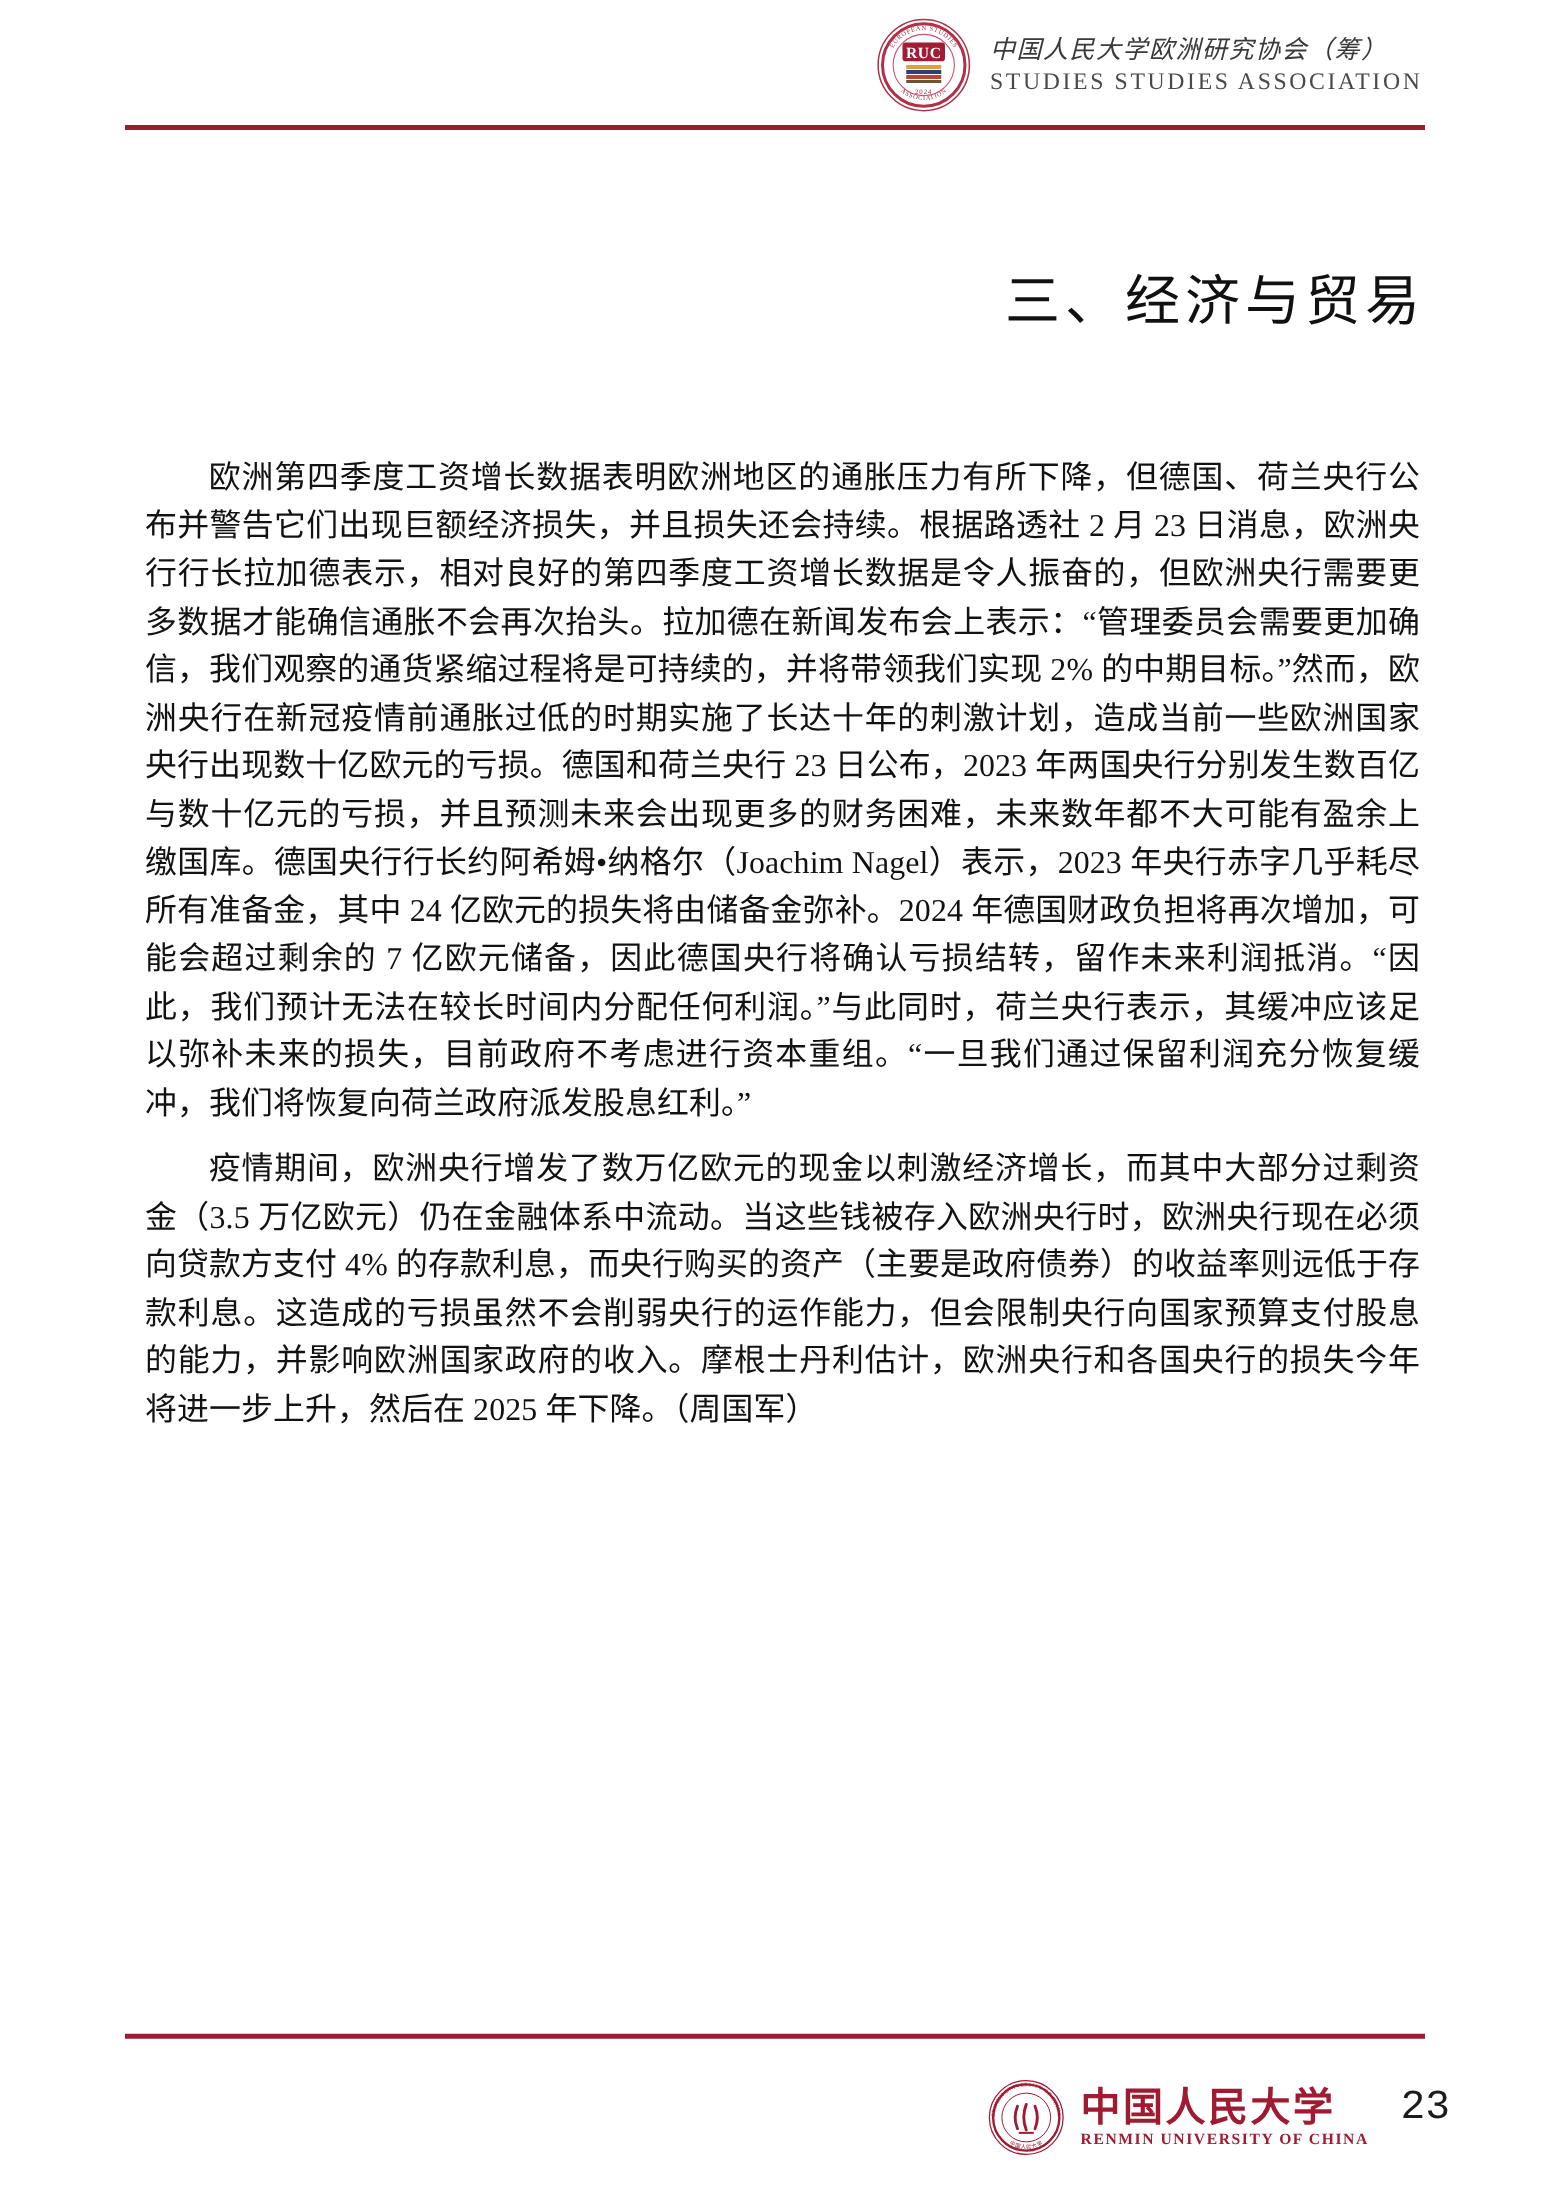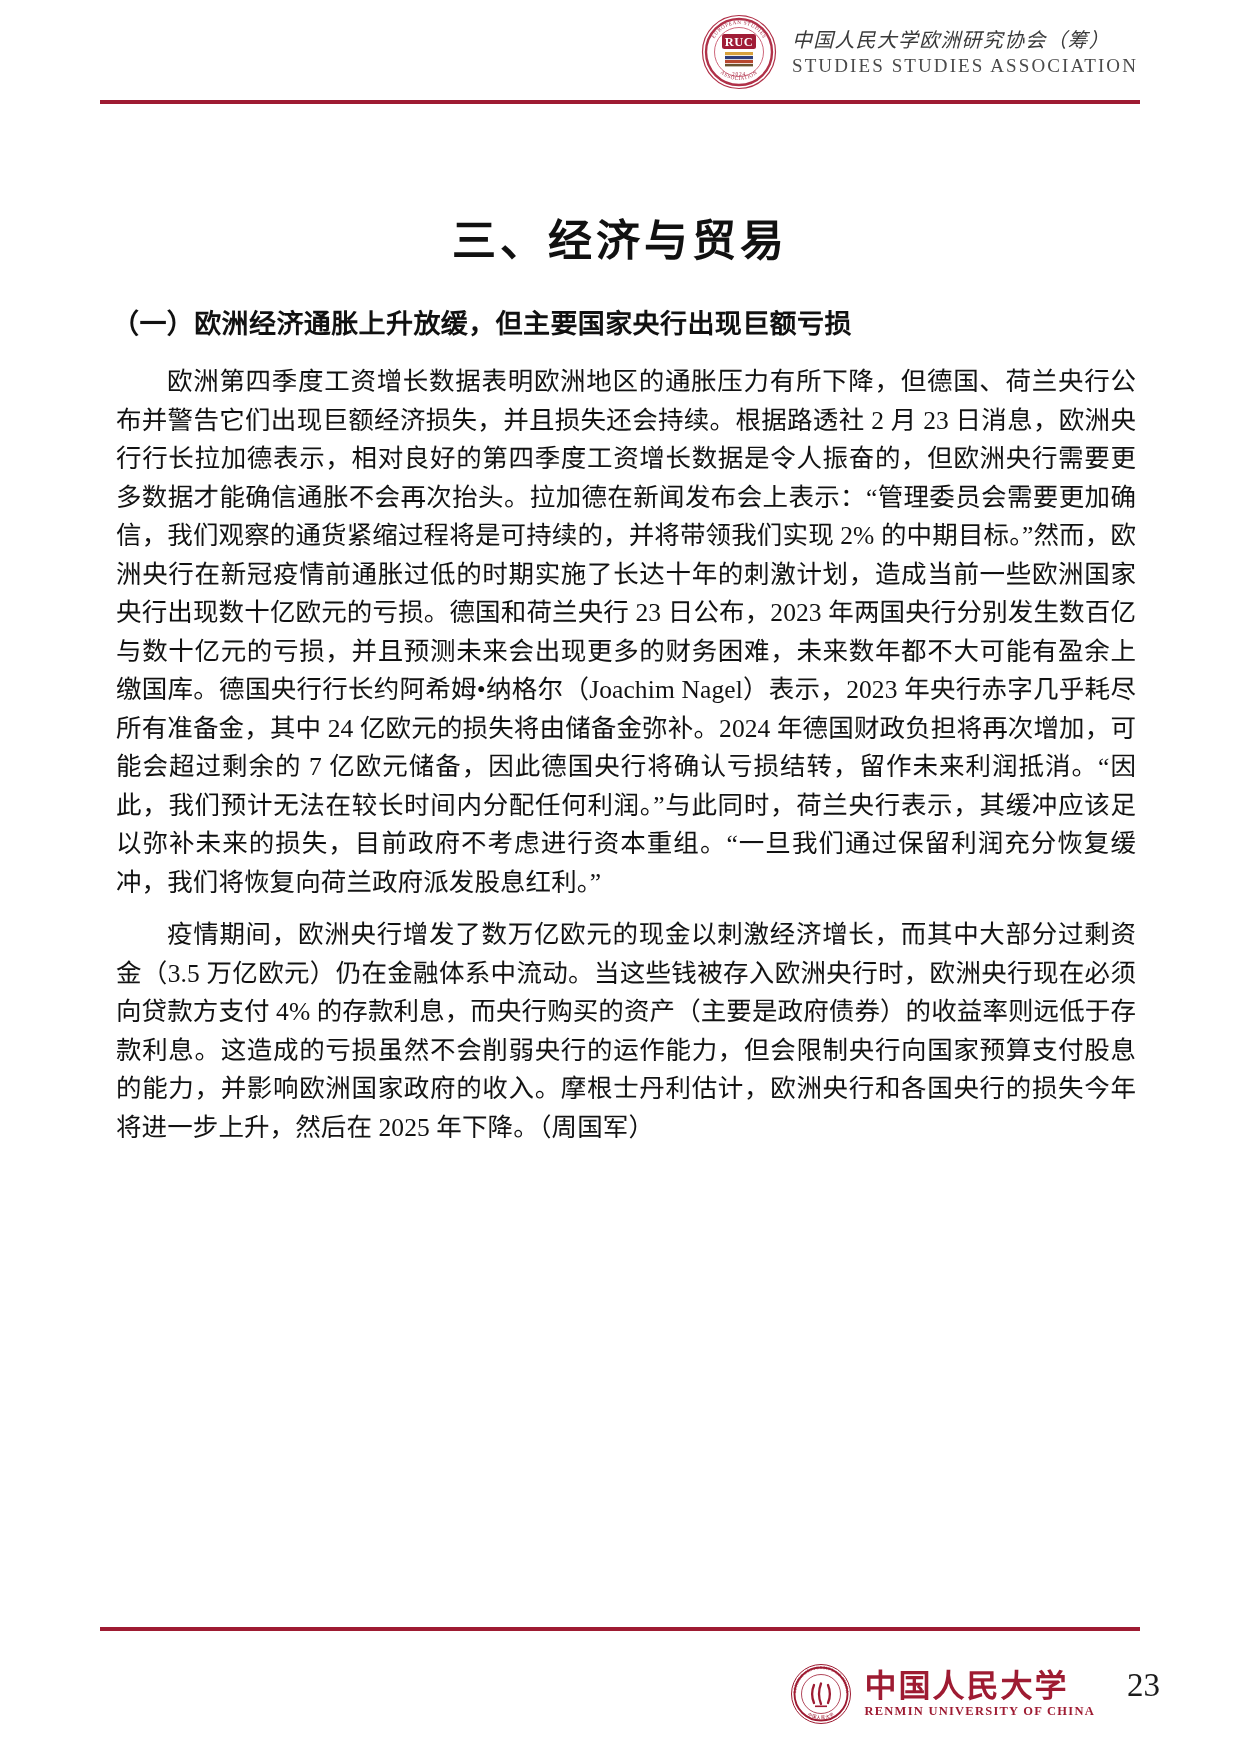--- a/index.html
+++ b/index.html
@@ -92,23 +92,23 @@
     height: 4px;
     background: #9e1b32;
   }
 
   
   .section-title {
     position: absolute;
     left: 100px;
     top: 176px;
     width: 1040px;
-    text-align: center;
+    text-align: right;
     font-family: "DejaVu Sans", "Liberation Sans", sans-serif;
-    font-weight: bold;
+    font-weight: normal;
     font-size: 44px;
     letter-spacing: 4px;
     color: #111;
     white-space: nowrap;
   }
   .subsection-title {
     position: absolute;
     left: 112px;
     top: 280px;
     width: 1028px;
@@ -183,21 +183,21 @@
     font-weight: bold;
     letter-spacing: 1.25px;
     color: #9e1b32;
     line-height: 1.05;
     white-space: nowrap;
   }
   .page-number {
     position: absolute;
     right: 80px;
     top: 38px;
-    font-family: Liberation Serif, serif;
+    font-family: Liberation Mono, monospace;
     font-size: 33px;
     color: #1b1b1b;
     line-height: 1;
   }
 </style>
 </head>
 <body>
 
 <div class="page">
 
@@ -235,21 +235,20 @@
         <div class="header-cn">中国人民大学欧洲研究协会（筹）</div>
         <div class="header-en">STUDIES  STUDIES  ASSOCIATION</div>
       </div>
     </div>
   </div>
 
   <div class="rule-top"></div>
 
   <h1 class="section-title">三、经济与贸易</h1>
 
-  <h2 class="subsection-title">（一）欧洲经济通胀上升放缓，但主要国家央行出现巨额亏损</h2>
 
   <div class="body-copy">
     <p class="para">欧洲第四季度工资增长数据表明欧洲地区的通胀压力有所下降，但德国、荷兰央行公布并警告它们出现巨额经济损失，并且损失还会持续。根据路透社 2 月 23 日消息，欧洲央行行长拉加德表示，相对良好的第四季度工资增长数据是令人振奋的，但欧洲央行需要更多数据才能确信通胀不会再次抬头。拉加德在新闻发布会上表示：“管理委员会需要更加确信，我们观察的通货紧缩过程将是可持续的，并将带领我们实现 2% 的中期目标。”然而，欧洲央行在新冠疫情前通胀过低的时期实施了长达十年的刺激计划，造成当前一些欧洲国家央行出现数十亿欧元的亏损。德国和荷兰央行 23 日公布，2023 年两国央行分别发生数百亿与数十亿元的亏损，并且预测未来会出现更多的财务困难，未来数年都不大可能有盈余上缴国库。德国央行行长约阿希姆•纳格尔（Joachim Nagel）表示，2023 年央行赤字几乎耗尽所有准备金，其中 24 亿欧元的损失将由储备金弥补。2024 年德国财政负担将再次增加，可能会超过剩余的 7 亿欧元储备，因此德国央行将确认亏损结转，留作未来利润抵消。“因此，我们预计无法在较长时间内分配任何利润。”与此同时，荷兰央行表示，其缓冲应该足以弥补未来的损失，目前政府不考虑进行资本重组。“一旦我们通过保留利润充分恢复缓冲，我们将恢复向荷兰政府派发股息红利。”</p>
     <p class="para">疫情期间，欧洲央行增发了数万亿欧元的现金以刺激经济增长，而其中大部分过剩资金（3.5 万亿欧元）仍在金融体系中流动。当这些钱被存入欧洲央行时，欧洲央行现在必须向贷款方支付 4% 的存款利息，而央行购买的资产（主要是政府债券）的收益率则远低于存款利息。这造成的亏损虽然不会削弱央行的运作能力，但会限制央行向国家预算支付股息的能力，并影响欧洲国家政府的收入。摩根士丹利估计，欧洲央行和各国央行的损失今年将进一步上升，然后在 2025 年下降。（周国军）</p>
   </div>
 
   <div class="rule-bottom"></div>
 
   <div class="page-footer">
     <div class="footer-brand">

